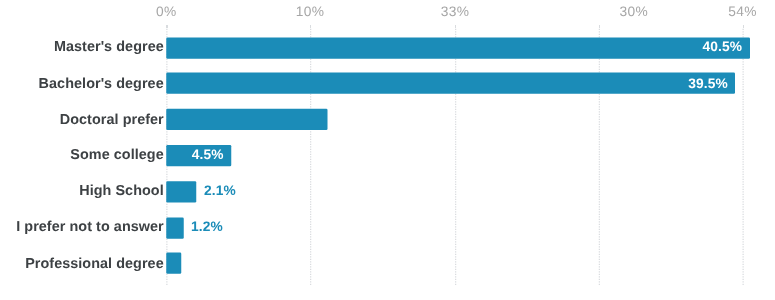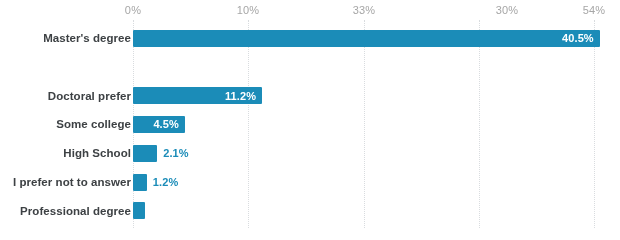--- a/index.html
+++ b/index.html
@@ -137,25 +137,29 @@
   </div>
 
   <div class="rows">
 
     <div class="row" style="top:27px;">
       <span class="cat-label" style="color: rgb(61, 65, 68);">Master's degree</span>
       <div class="bar" style="left: 133px; width: 466.762px; background: rgb(27, 140, 184);"></div>
       <span class="val-label val-inside" style="left: 593.763px; transform: translateX(-100%); color: rgb(255, 255, 255);">40.5%</span>
     </div>
 
+    <div class="row" style="top:55.8px;">
+      <span class="cat-label" style="color: rgb(61, 65, 68);">Bachelor's degree</span>
+      <div class="bar" style="left: 133px; width: 455.238px; background: rgb(27, 140, 184);"></div>
+      <span class="val-label val-inside" style="left: 582.237px; transform: translateX(-100%); color: rgb(255, 255, 255);">39.5%</span>
+    </div>
 
     <div class="row" style="top:84.6px;">
       <span class="cat-label" style="color: rgb(61, 65, 68);">Doctoral prefer</span>
       <div class="bar" style="left: 133px; width: 129.08px; background: rgb(27, 140, 184);"></div>
-      <span class="val-label val-inside" style="left: 256.08px; transform: translateX(-100%); color: rgb(255, 255, 255);">11.2%</span>
     </div>
 
     <div class="row" style="top:113.4px;">
       <span class="cat-label" style="color: rgb(61, 65, 68);">Some college</span>
       <div class="bar" style="left: 133px; width: 51.8625px; background: rgb(27, 140, 184);"></div>
       <span class="val-label val-inside" style="left: 178.863px; transform: translateX(-100%); color: rgb(255, 255, 255);">4.5%</span>
     </div>
 
     <div class="row" style="top:142.2px;">
       <span class="cat-label" style="color: rgb(61, 65, 68);">High School</span>

